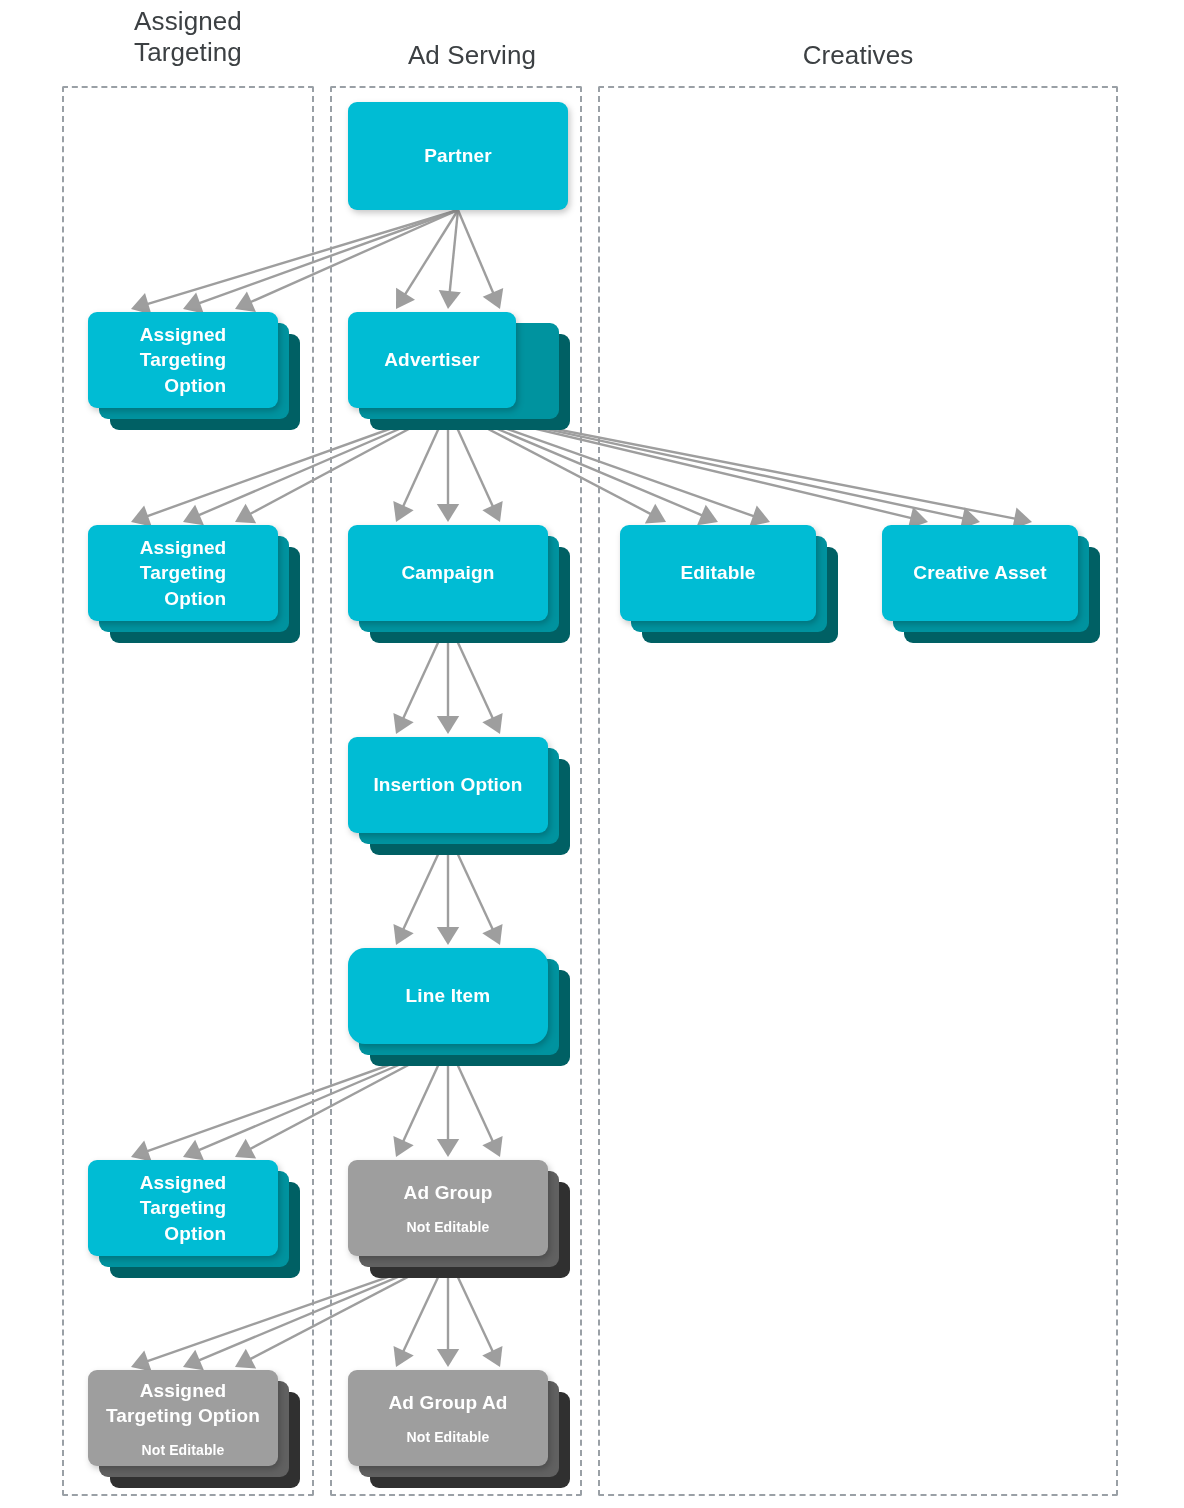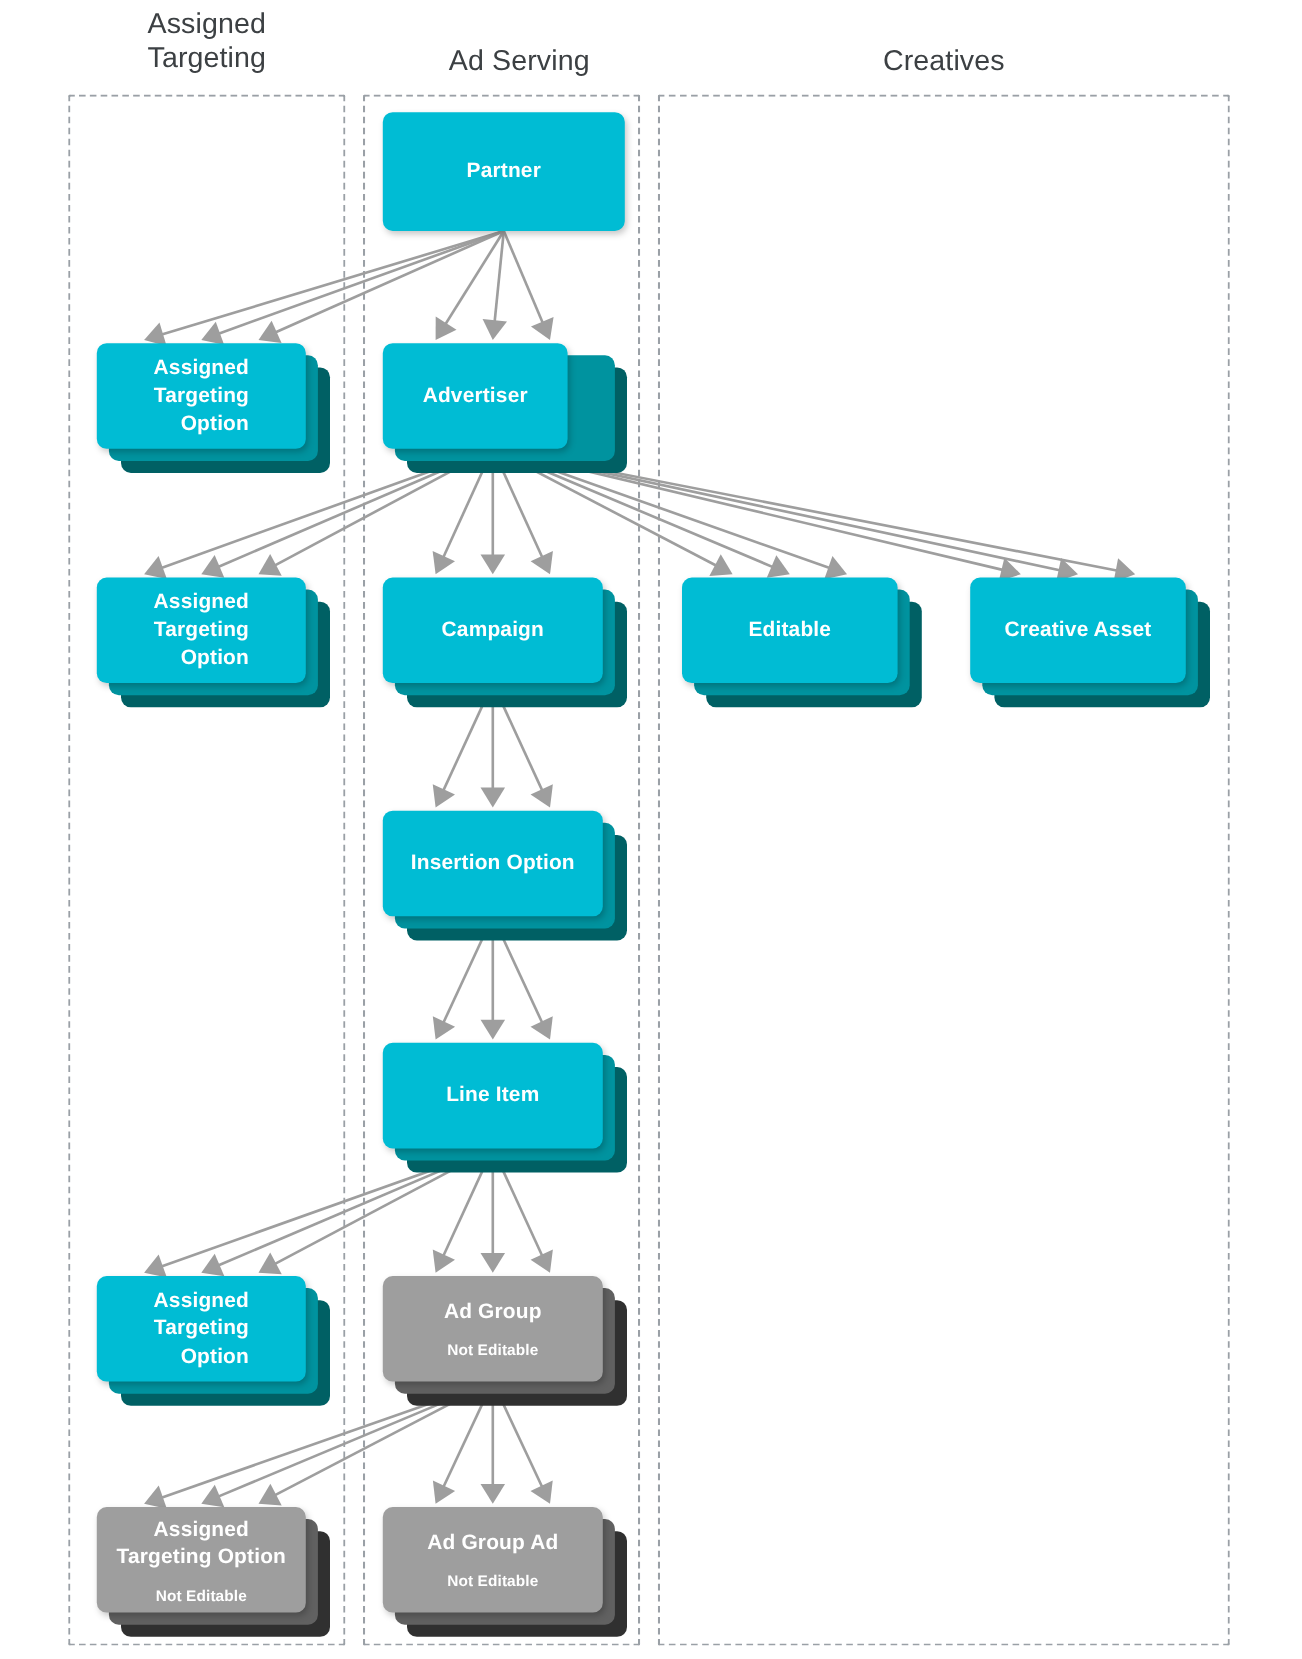--- a/index.html
+++ b/index.html
@@ -271,21 +271,21 @@
       <div class="node teal" style="left: 348px; top: 737px; width: 222px; height: 118px;">
         <div class="layer l2" style="left: 22px; top: 22px; width: 200px; height: 96px;"></div>
         <div class="layer l1" style="left: 11px; top: 11px; width: 200px; height: 96px;"></div>
         <div class="face soft-shadow" style="width: 200px; height: 96px;">
           <div class="title">Insertion Option</div>
         </div>
       </div>
       <div class="node teal" style="left: 348px; top: 948px; width: 222px; height: 118px;">
         <div class="layer l2" style="left: 22px; top: 22px; width: 200px; height: 96px;"></div>
         <div class="layer l1" style="left: 11px; top: 11px; width: 200px; height: 96px;"></div>
-        <div class="face soft-shadow" style="width: 200px; height: 96px;">
+        <div class="face soft-shadow" style="width: 200px; height: 96px; border-radius: 17px;">
           <div class="title">Line Item</div>
         </div>
       </div>
       <div class="node teal" style="left: 88px; top: 1160px; width: 212px; height: 118px;">
         <div class="layer l2" style="left: 22px; top: 22px; width: 190px; height: 96px;"></div>
         <div class="layer l1" style="left: 11px; top: 11px; width: 190px; height: 96px;"></div>
         <div class="face soft-shadow" style="width: 190px; height: 96px;">
           <div class="title">Assigned<br>Targeting<br>Option</div>
         </div>
       </div>

